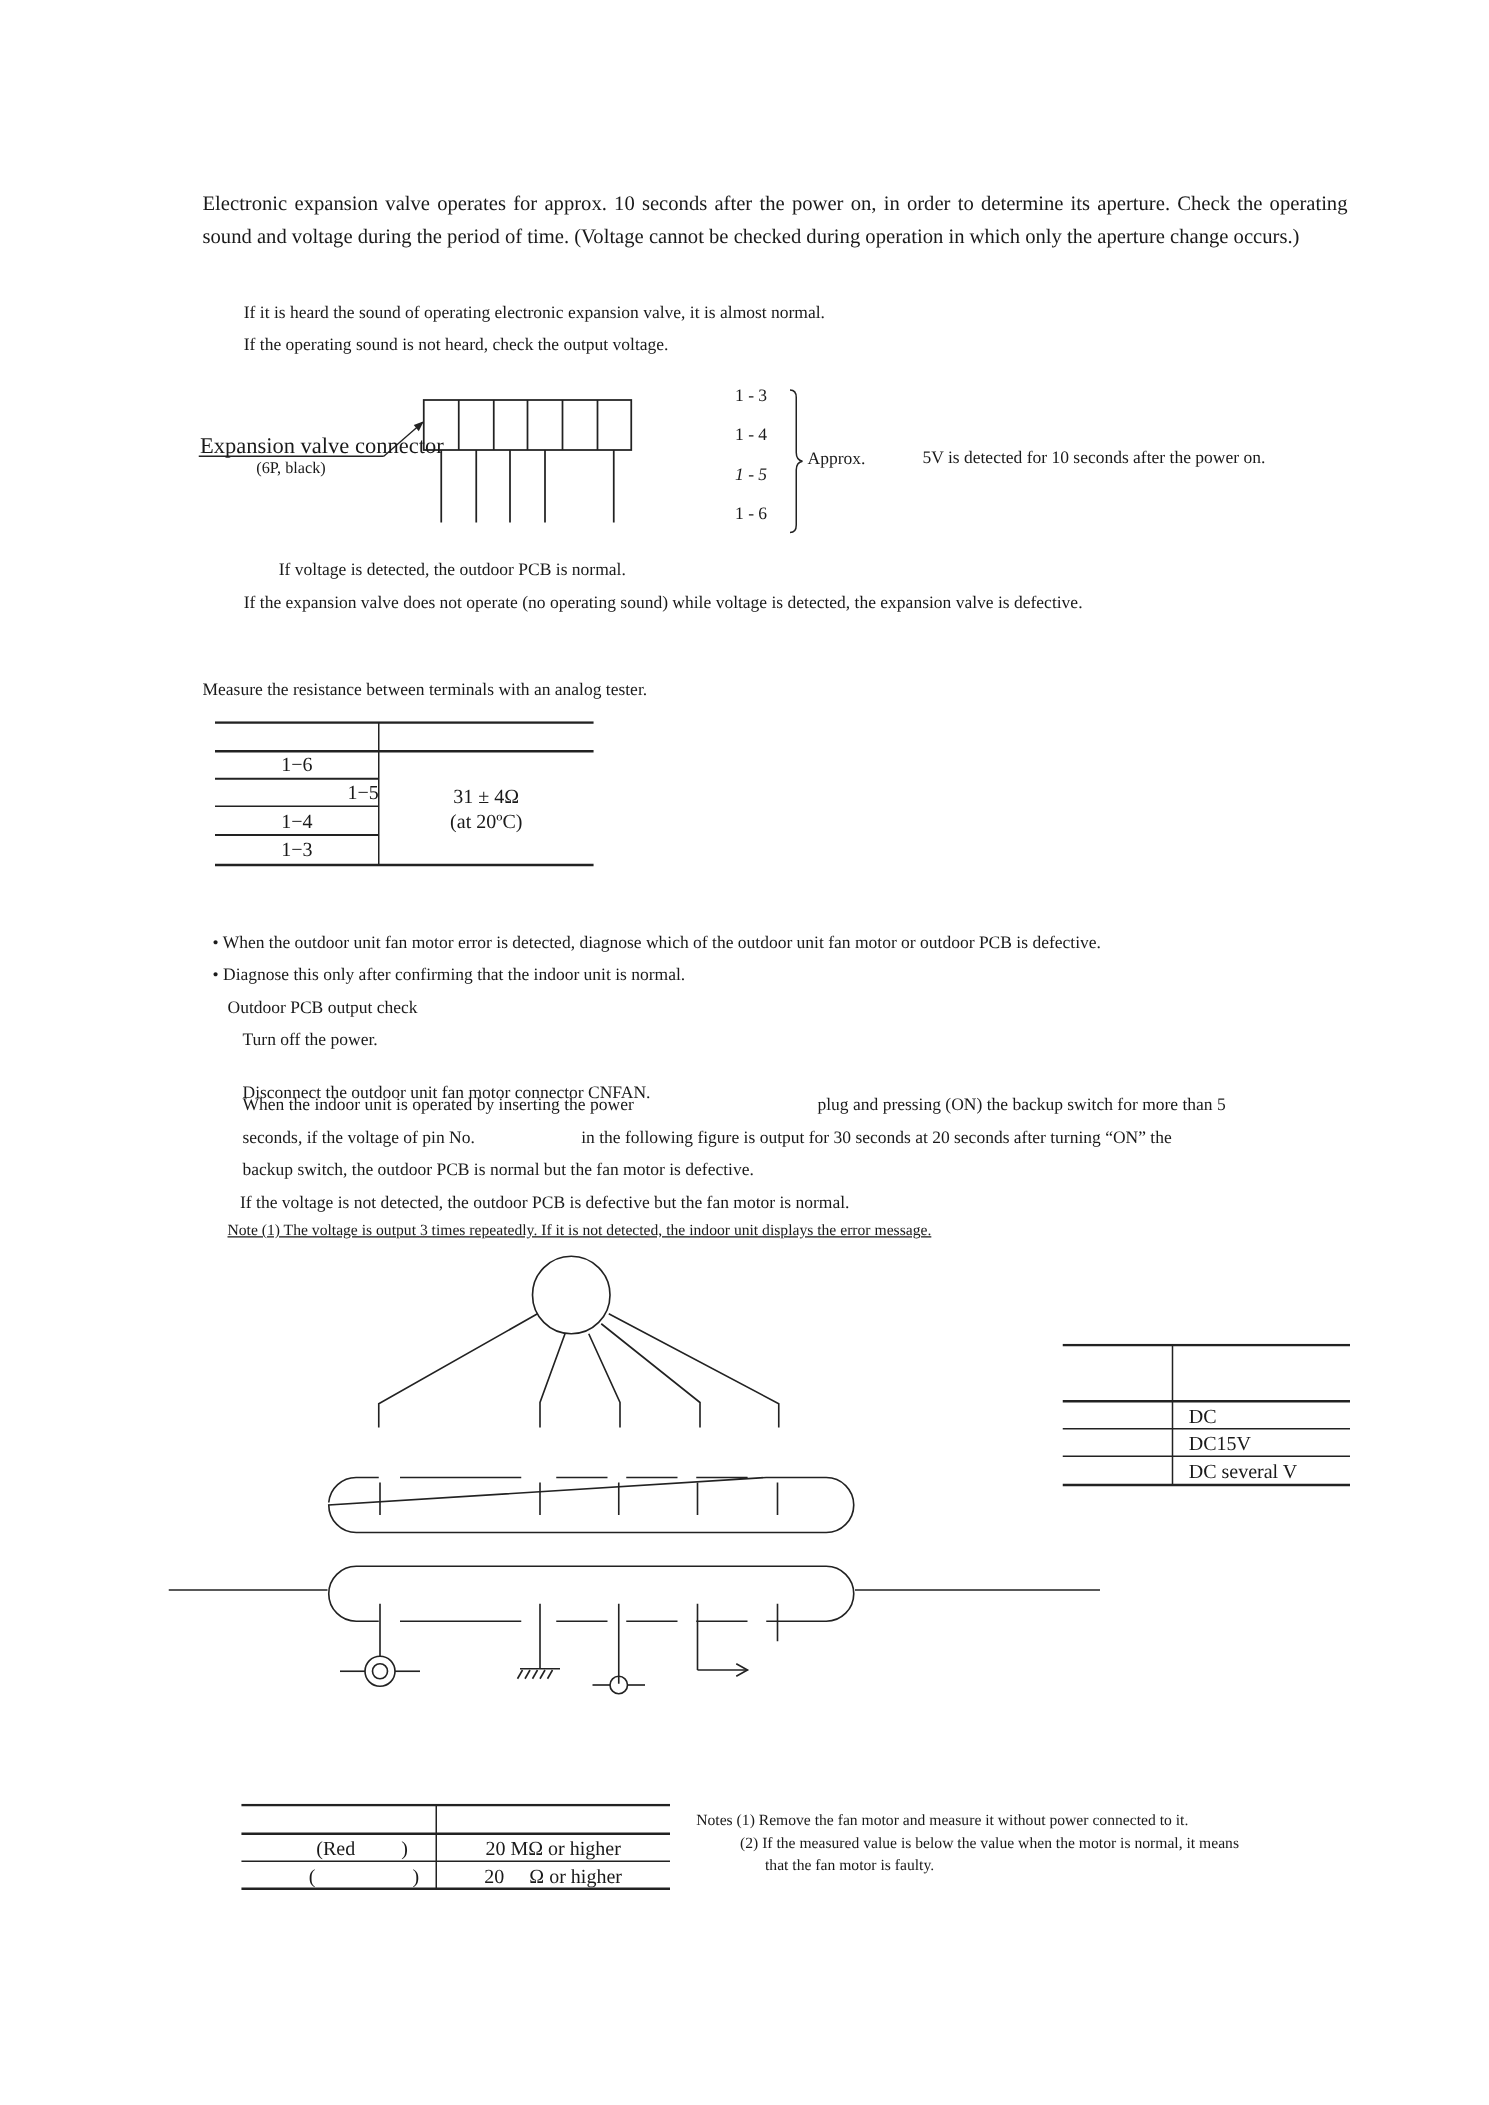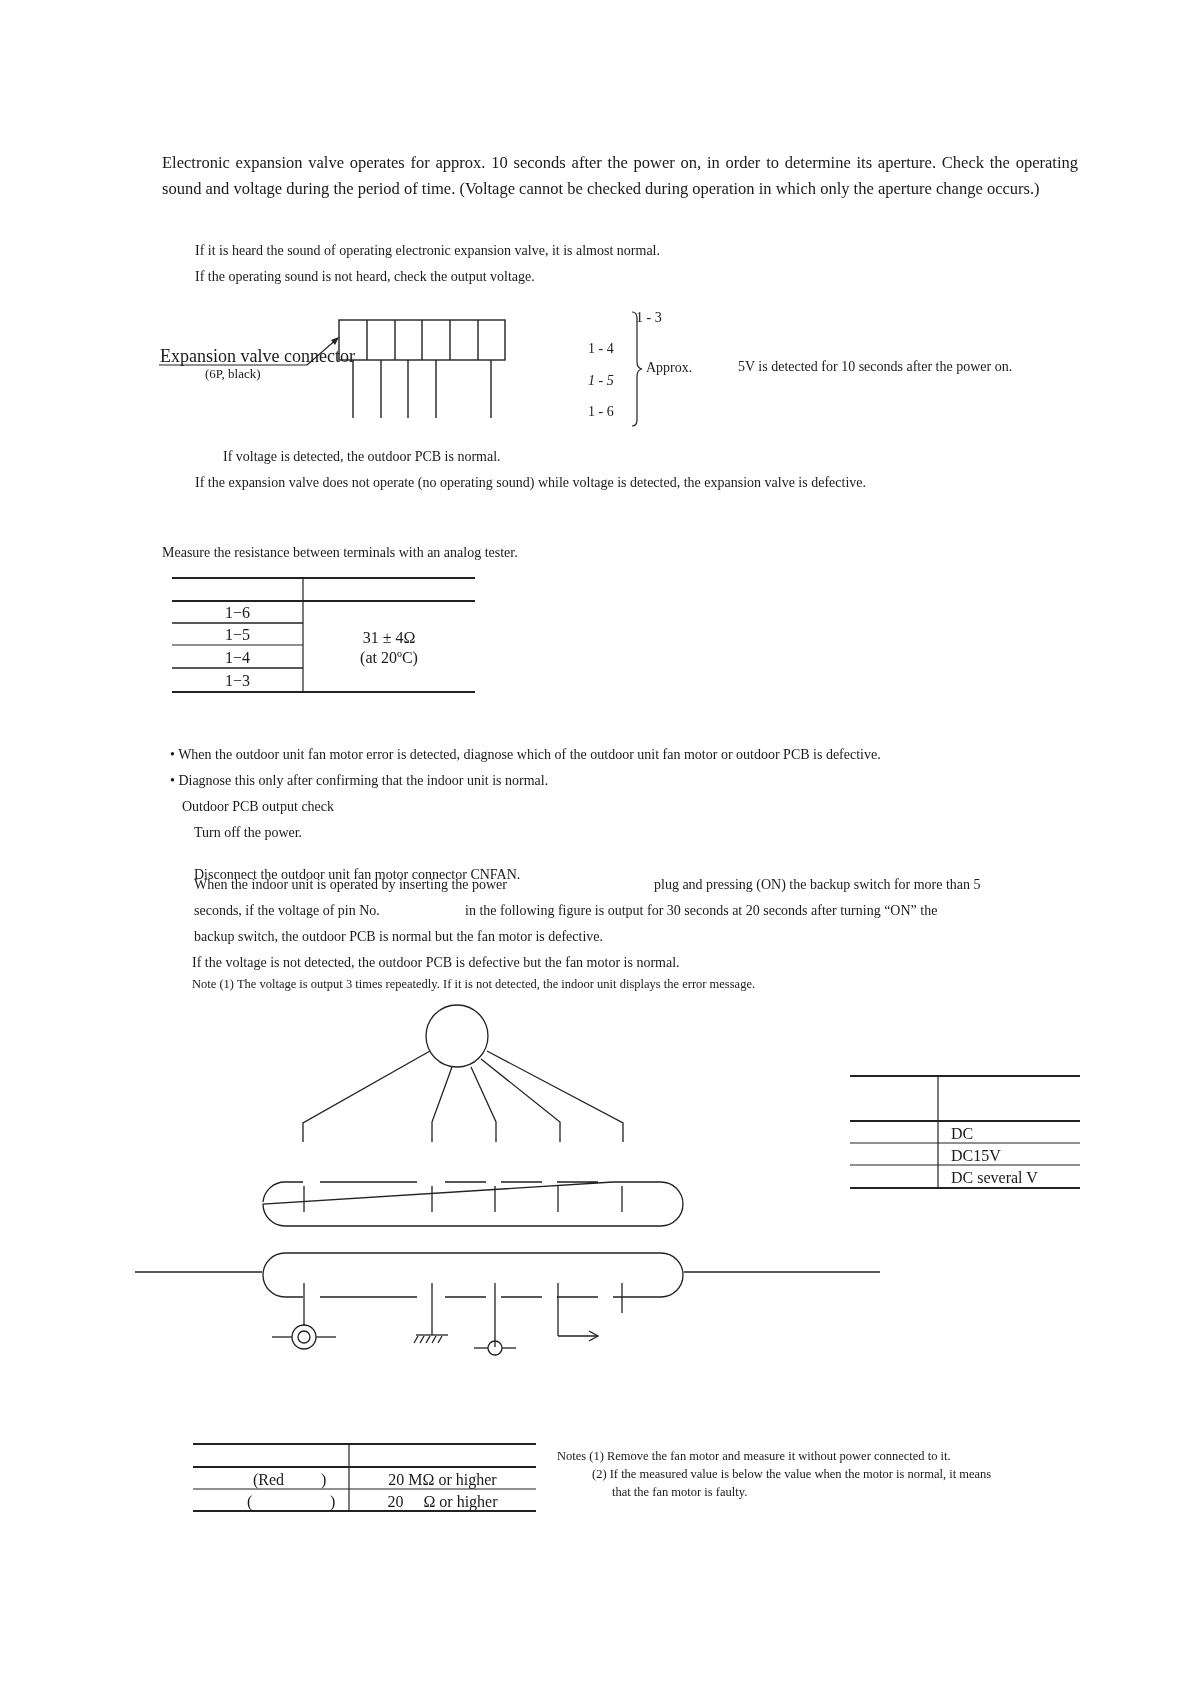--- a/index.html
+++ b/index.html
@@ -36,21 +36,21 @@
   <line x1="491" y1="360" x2="491" y2="418" stroke="#222" stroke-width="1.4"></line>
 
   <line x1="159" y1="365" x2="307" y2="365" stroke="#222" stroke-width="1.1"></line>
   <line x1="307" y1="365" x2="338" y2="338" stroke="#222" stroke-width="1.1"></line>
   <polygon points="339,337 331,340 335,345" fill="#222"></polygon>
 
   <path d="M632,312 Q637,312 637,318 L637,362 Q637,368 642,369 Q637,370 637,376 L637,420 Q637,426 632,426" fill="none" stroke="#222" stroke-width="1.2"></path>
 </svg>
 <div class="abs small" style="left:160px; top:346px; font-size:18px;">Expansion valve connector</div>
 <div class="abs small" style="left:205px; top:366px; font-size:13px;">(6P, black)</div>
-<div class="abs p" style="left:588px; top:305px;margin-left:48px;">1 - 3</div>
+<div class="abs p" style="left:588px; top:305px;">1 - 3</div>
 <div class="abs p" style="left:588px; top:336px;">1 - 4</div>
 <div class="abs p" style="left:588px; top:368px;font-style:italic;">1 - 5</div>
 <div class="abs p" style="left:588px; top:399px;">1 - 6</div>
 <div class="abs p" style="left:646px; top:355px;">Approx.</div>
 <div class="abs p" style="left:738px; top:354px;">5V is detected for 10 seconds after the power on.</div>
 
 <div class="abs p" style="left:195px; top:444px;margin-left:28px;">If voltage is detected, the outdoor PCB is normal.</div>
 <div class="abs p" style="left:195px; top:470px;">If the expansion valve does not operate (no operating sound) while voltage is detected, the expansion valve is defective.</div>
 
 <div class="abs p" style="left:162px; top:540px;">Measure the resistance between terminals with an analog tester.</div>
@@ -61,39 +61,39 @@
     <line x1="0" y1="24" x2="303" y2="24" stroke="#222" stroke-width="2"></line>
     <line x1="0" y1="46" x2="131" y2="46" stroke="#222" stroke-width="1.5"></line>
     <line x1="0" y1="68" x2="131" y2="68" stroke="#222" stroke-width="1.2"></line>
     <line x1="0" y1="91" x2="131" y2="91" stroke="#222" stroke-width="1.5"></line>
     <line x1="0" y1="115" x2="303" y2="115" stroke="#222" stroke-width="2"></line>
     <line x1="131" y1="1" x2="131" y2="115" stroke="#222" stroke-width="1.2"></line>
   </svg>
   <span class="tcell" style="left:0; top:4px; width:131px;"></span>
   <span class="tcell" style="left:131px; top:4px; width:172px;"></span>
   <span class="tcell" style="left:0; top:27px; width:131px;">1−6</span>
-  <span class="tcell" style="left:0; top:49px; width:131px;">1−5</span>
+  <span class="tcell" style="left:0; top:49px; width:131px;text-align:right;">1−5</span>
   <span class="tcell" style="left:0; top:72px; width:131px;">1−4</span>
   <span class="tcell" style="left:0; top:95px; width:131px;">1−3</span>
   <span class="tcell" style="left:131px; top:52px; width:172px;">31 ± 4Ω</span>
   <span class="tcell" style="left:131px; top:72px; width:172px;">(at 20ºC)</span>
 </div>
 
 <div class="abs p" style="left:170px; top:742px;">• When the outdoor unit fan motor error is detected, diagnose which of the outdoor unit fan motor or outdoor PCB is defective.</div>
 <div class="abs p" style="left:170px; top:768px;">• Diagnose this only after confirming that the indoor unit is normal.</div>
 <div class="abs p" style="left:182px; top:794px;">Outdoor PCB output check</div>
 <div class="abs p" style="left:194px; top:820px;">Turn off the power.</div>
 <div class="abs p" style="left:194px; top:844px;margin-top:18px;">Disconnect the outdoor unit fan motor connector CNFAN.</div>
 <div class="abs p" style="left:194px; top:872px;">When the indoor unit is operated by inserting the power</div>
 <div class="abs p" style="left:654px; top:872px;">plug and pressing (ON) the backup switch for more than 5</div>
 <div class="abs p" style="left:194px; top:898px;">seconds, if the voltage of pin No.</div>
 <div class="abs p" style="left:465px; top:898px;">in the following figure is output for 30 seconds at 20 seconds after turning “ON” the</div>
 <div class="abs p" style="left:194px; top:924px;">backup switch, the outdoor PCB is normal but the fan motor is defective.</div>
 <div class="abs p" style="left:192px; top:950px;">If the voltage is not detected, the outdoor PCB is defective but the fan motor is normal.</div>
-<div class="abs note" style="left:192px; top:977px;">Note (1) The voltage is output 3 times repeatedly. If it is not detected, the indoor unit displays the error message.</div>
+<div class="abs note" style="left:182px; top:977px;text-decoration:underline;">Note (1) The voltage is output 3 times repeatedly. If it is not detected, the indoor unit displays the error message.</div>
 
 <svg width="1191" height="1684" style="pointer-events:none;">
   <g stroke="#222" stroke-width="1.3" fill="none">
 
     <circle cx="457" cy="1036" r="31"></circle>
 
     <polyline points="430,1051 303,1123 303,1142"></polyline>
     <polyline points="452,1067 432,1122 432,1142"></polyline>
     <polyline points="471,1067 496,1122 496,1142"></polyline>
     <polyline points="481,1059 560,1122 560,1142"></polyline>

